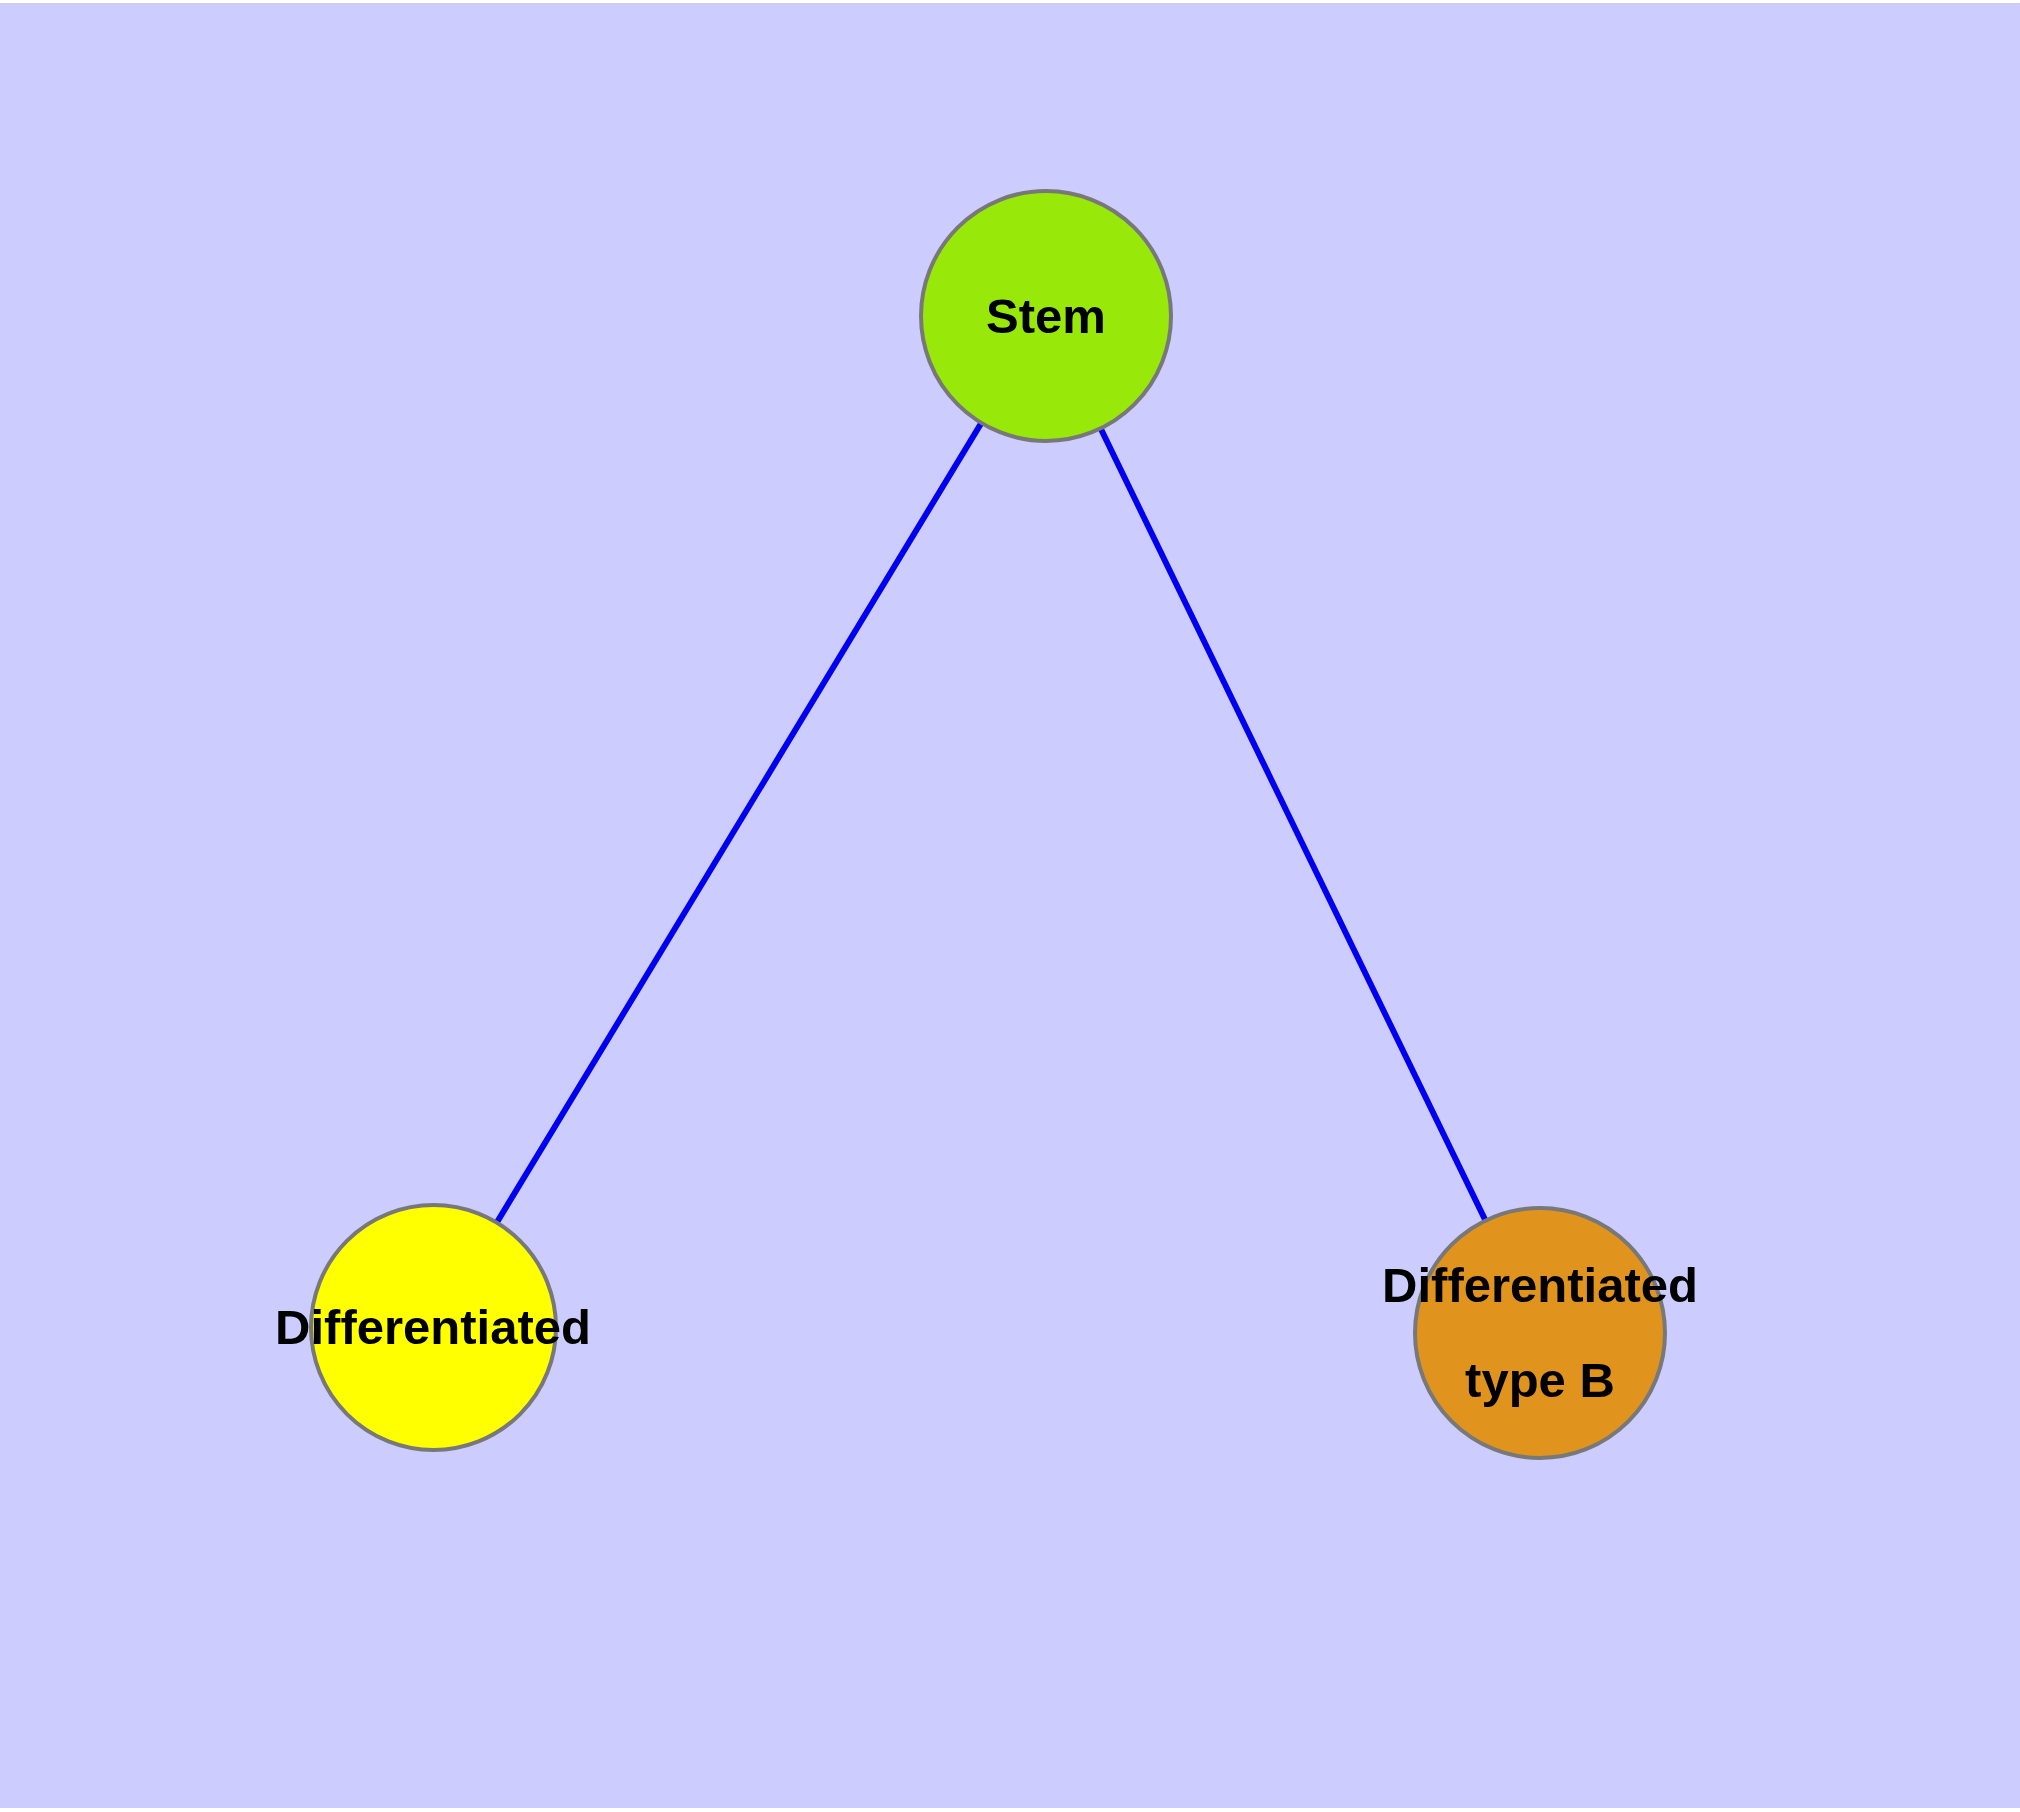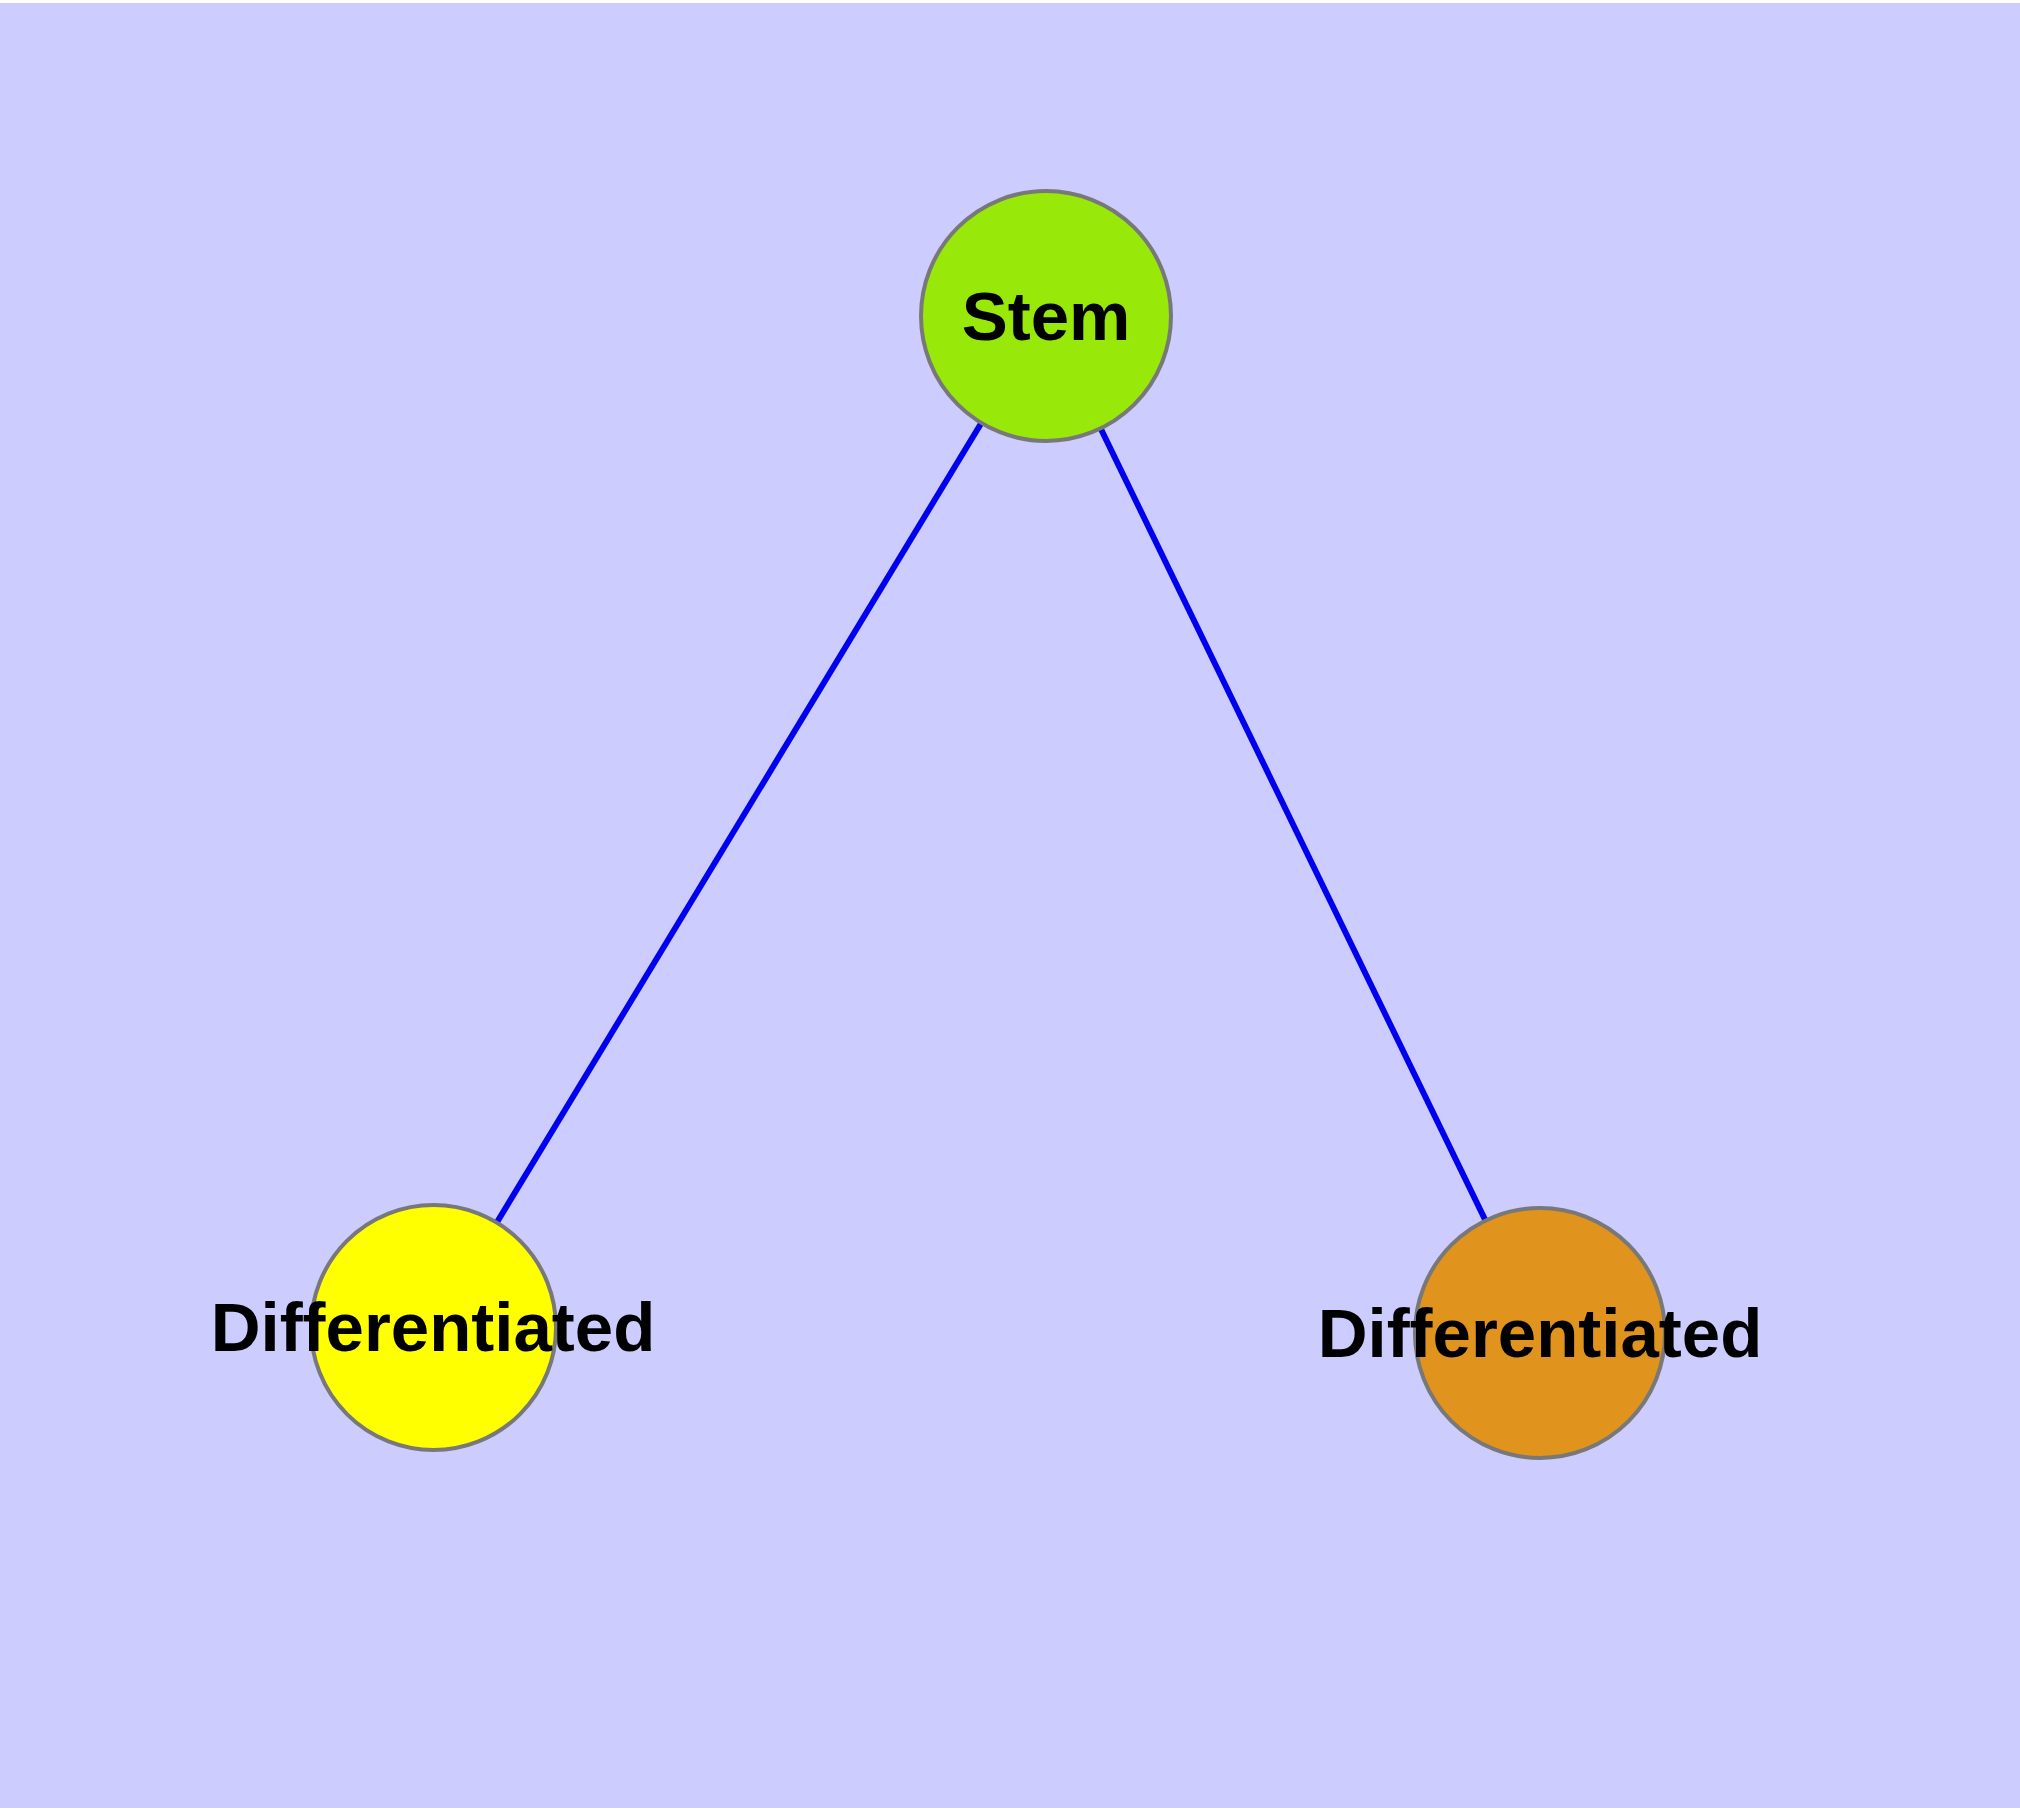--- a/index.html
+++ b/index.html
@@ -34,21 +34,21 @@
     position: absolute;
     border-radius: 50%;
     border-style: solid;
     box-sizing: border-box;
   }
   .node-label {
     position: absolute;
     transform: translate(-50%, -50%);
     text-align: center;
     font-weight: bold;
-    font-size: 69px;
+    font-size: 49px;
     line-height: 95px;
     white-space: nowrap;
     color: #000000;
   }
 </style>
 </head>
 <body>
 
 <div id="page">
 
@@ -66,16 +66,17 @@
   <div class="node-label" style="left: 1046px; top: 316px; color: rgb(0, 0, 0);">
     <div>Stem</div>
   </div>
 
   <div class="node-label" style="left: 433px; top: 1327px; color: rgb(0, 0, 0);">
     <div>Differentiated</div>
   </div>
 
   <div class="node-label" style="left: 1540px; top: 1333px; color: rgb(0, 0, 0);">
     <div>Differentiated</div>
+    <div>type B</div>
   </div>
 
 </div>
 
 
 </body></html>

